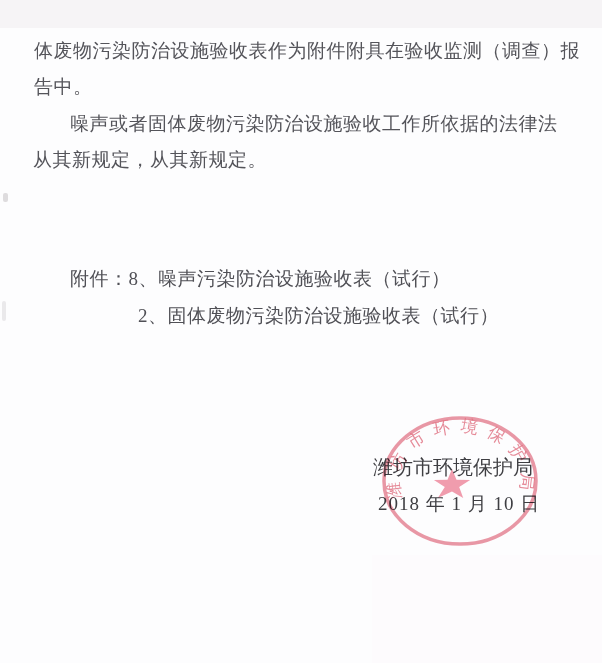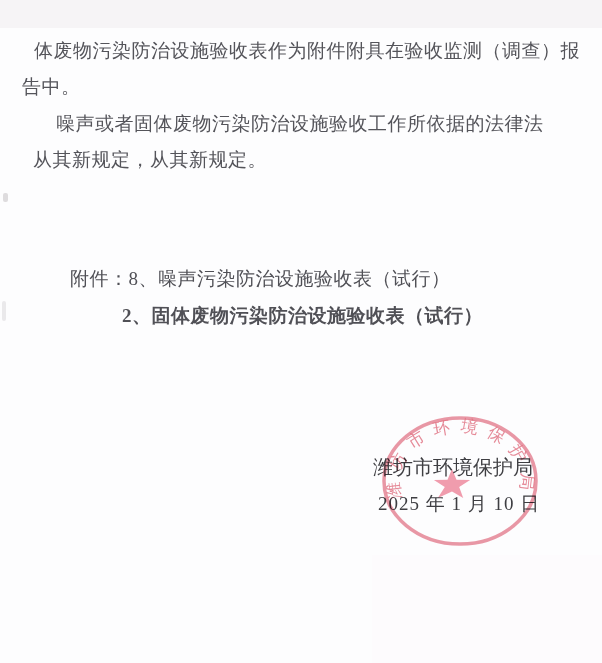--- a/index.html
+++ b/index.html
@@ -88,33 +88,33 @@
 
 <div class="page">
 
   <div class="top-shade"></div>
   <div class="bottom-shade"></div>
   <div class="speck s1"></div>
   <div class="speck s2"></div>
 
   <div class="tline" style="left:34px; top:40px;">体废物污染防治设施验收表作为附件附具在验收监测（调查）报</div>
 
-  <div class="tline" style="left:22px; top:76px;">告中。</div>
+  <div class="tline" style="left:34px; top:76px;">告中。</div>
 
-  <div class="tline" style="left:56px; top:113px;">噪声或者固体废物污染防治设施验收工作所依据的法律法</div>
+  <div class="tline" style="left:70px; top:113px;">噪声或者固体废物污染防治设施验收工作所依据的法律法</div>
 
   <div class="tline" style="left:33px; top:149px;">从其新规定，从其新规定。</div>
 
   <div class="tline attline" style="left:70px; top:268px;">附件：8、噪声污染防治设施验收表（试行）</div>
 
-  <div class="tline attline" style="left:122px; top:305px;font-weight:bold;">2、固体废物污染防治设施验收表（试行）</div>
+  <div class="tline attline" style="left:138px; top:305px;">2、固体废物污染防治设施验收表（试行）</div>
 
   <div class="issuer">潍坊市环境保护局</div>
 
-  <div class="date">2025 年 1 月 10 日</div>
+  <div class="date">2018 年 1 月 10 日</div>
 
   <svg class="seal" width="176" height="146" viewBox="0 0 176 146">
     <defs>
       <filter id="soft" x="-10%" y="-10%" width="120%" height="120%">
         <feGaussianBlur stdDeviation="0.7"></feGaussianBlur>
       </filter>
       <path id="arcp" d="M 38 101 A 61 49 0 1 1 138 101" fill="none"></path>
     </defs>
     <g filter="url(#soft)" opacity="0.92">
       <ellipse cx="88" cy="73" rx="76" ry="63" stroke="#e26b7e"></ellipse>

